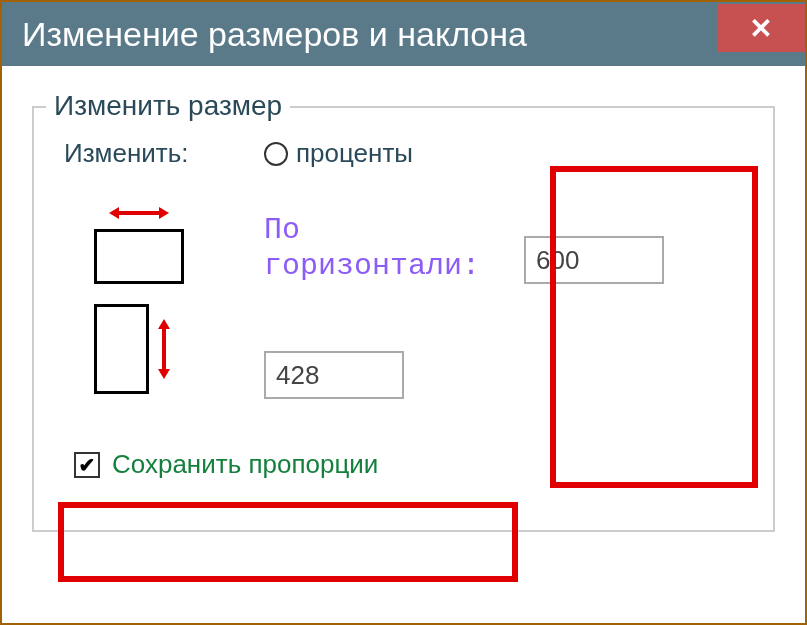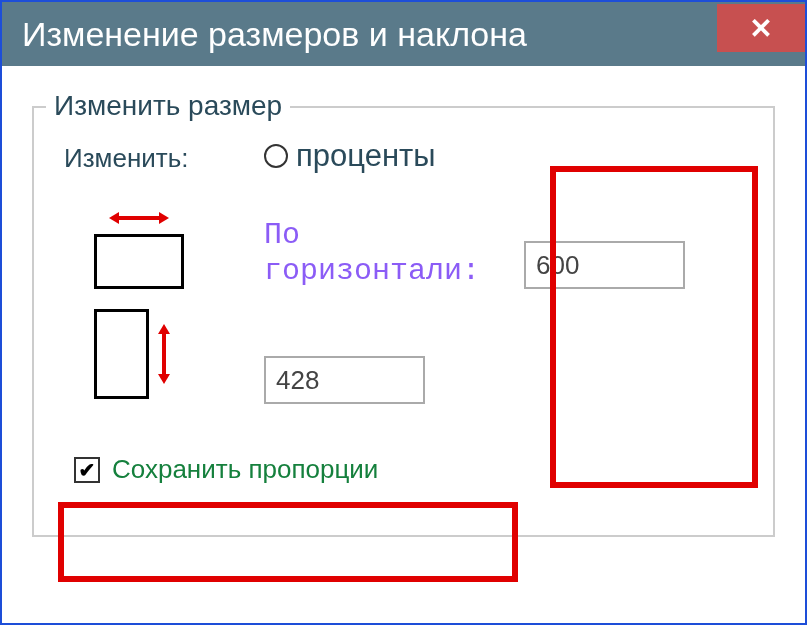--- a/index.html
+++ b/index.html
@@ -12,21 +12,21 @@
       background: #fff;
       width: 807px;
       height: 625px;
       overflow: hidden;
     }
     .dialog {
       position: relative;
       width: 807px;
       height: 625px;
       background: #fff;
-      border: 2px solid #1d4ed8;
+      border: 2px solid #a16207;
     }
     .titlebar {
       background: #5a7a8a;
       height: 64px;
       display: flex;
       align-items: center;
       justify-content: space-between;
       padding-left: 20px;
     }
     .titlebar-text {
@@ -81,21 +81,21 @@
     }
     .radio-group {
       display: flex;
       gap: 30px;
       align-items: center;
     }
     .radio-item {
       display: flex;
       align-items: center;
       gap: 8px;
-      font-size: 31px;
+      font-size: 26px;
       color: #2a4a5a;
     }
     .radio-circle {
       width: 24px;
       height: 24px;
       border: 2px solid #333;
       border-radius: 50%;
       display: flex;
       align-items: center;
       justify-content: center;
@@ -158,21 +158,21 @@
       height: 60px;
     }
     .field-label {
       width: 260px;
       font-size: 30px;
       color: #8b5cf6;
       line-height: 1.2;
       font-family: Liberation Mono, monospace;
     }
     .input-box {
-      width: 161px;
+      width: 140px;
       height: 48px;
       border: 2px solid #aaa;
       padding: 4px 10px;
       font-size: 26px;
       color: #444;
       background: #fff;
     }
     .checkbox-row {
       display: flex;
       align-items: center;

